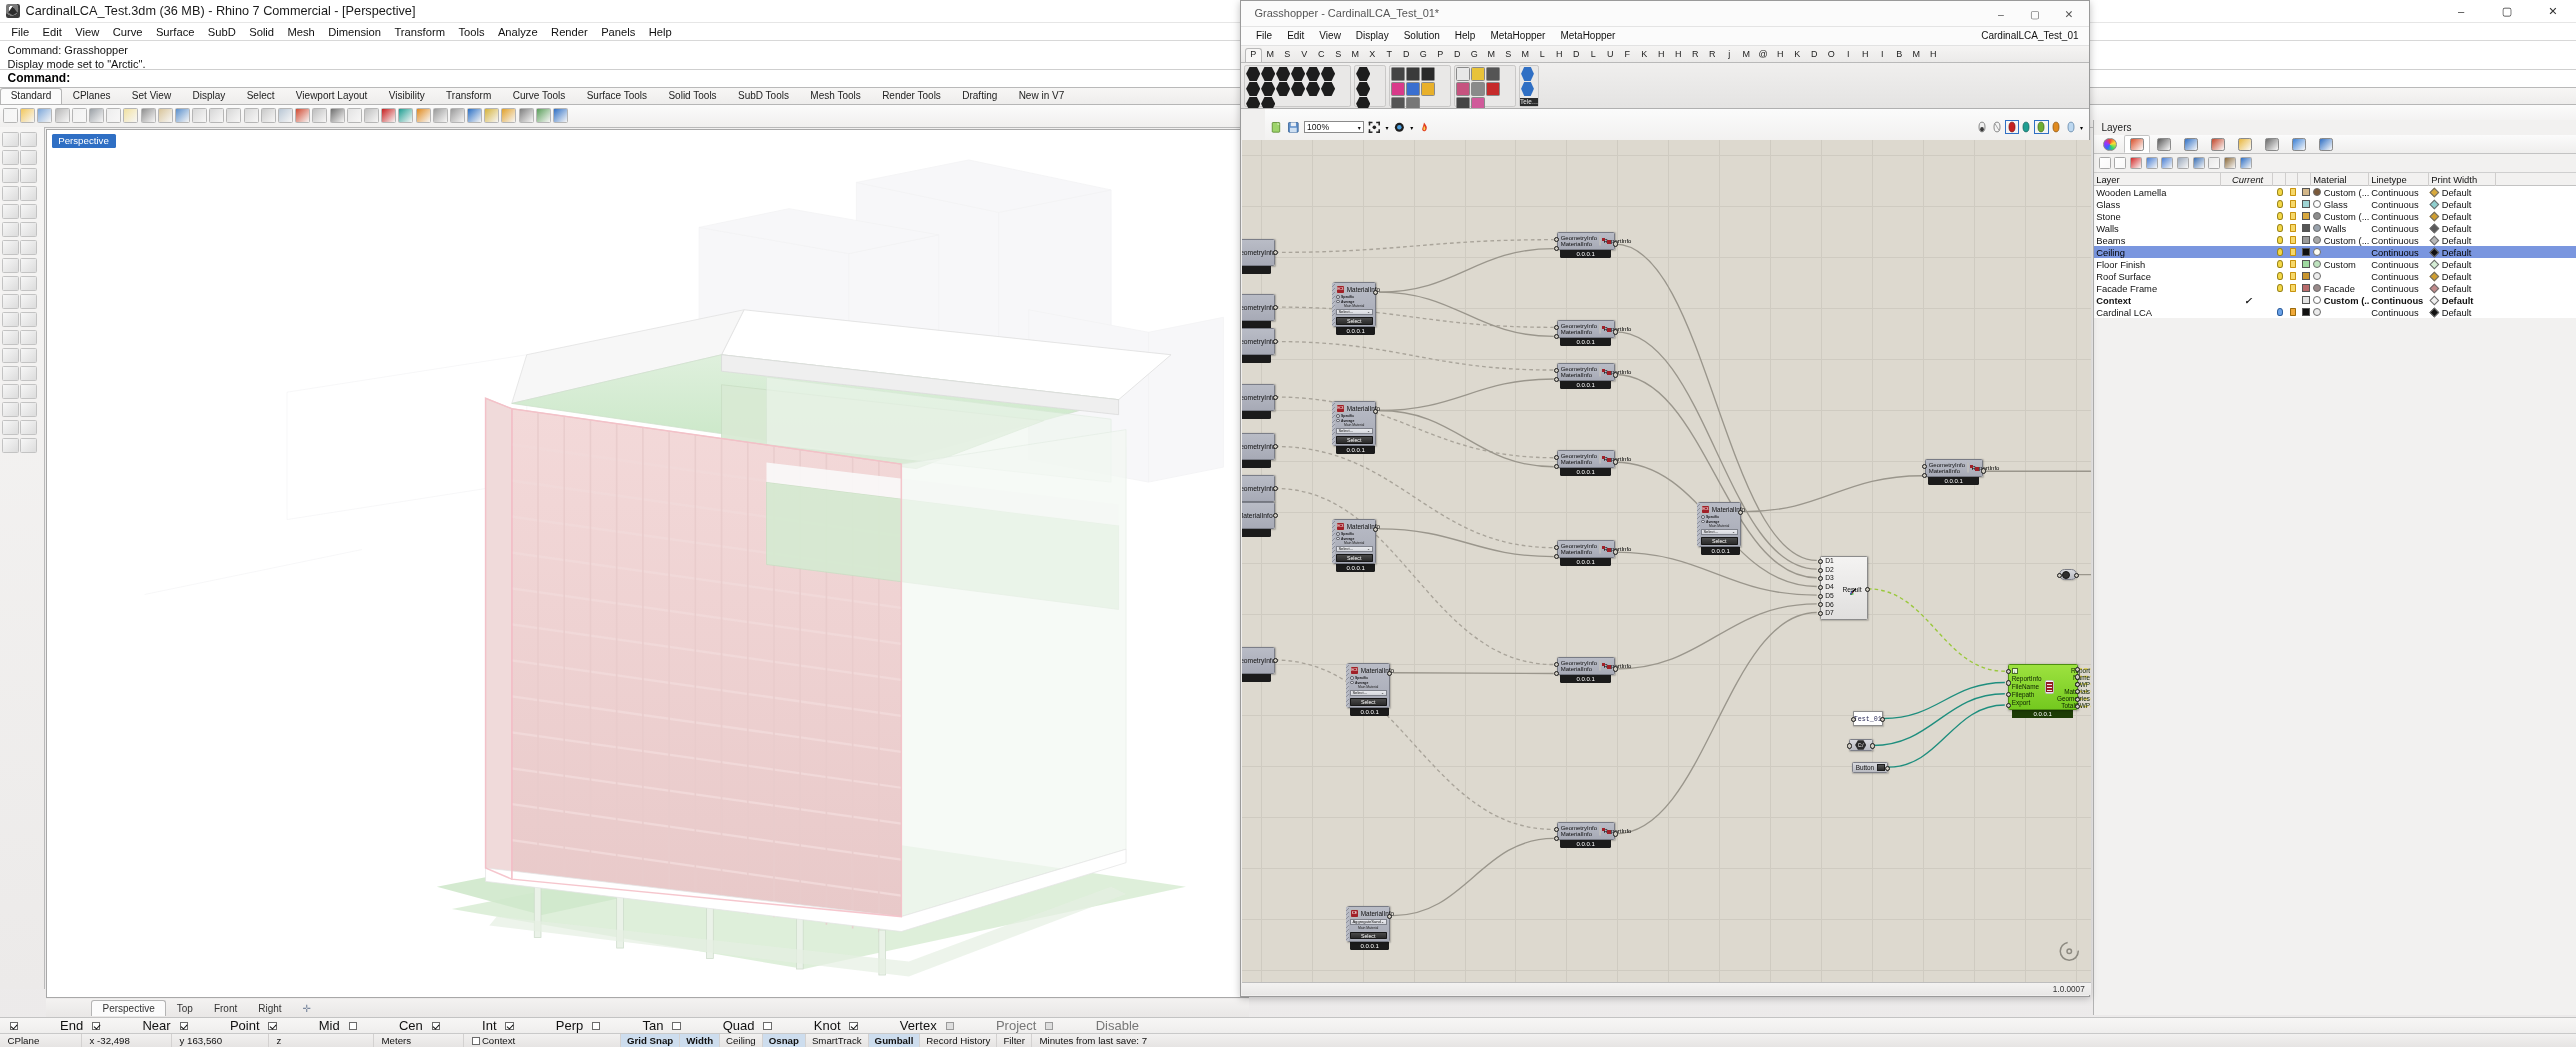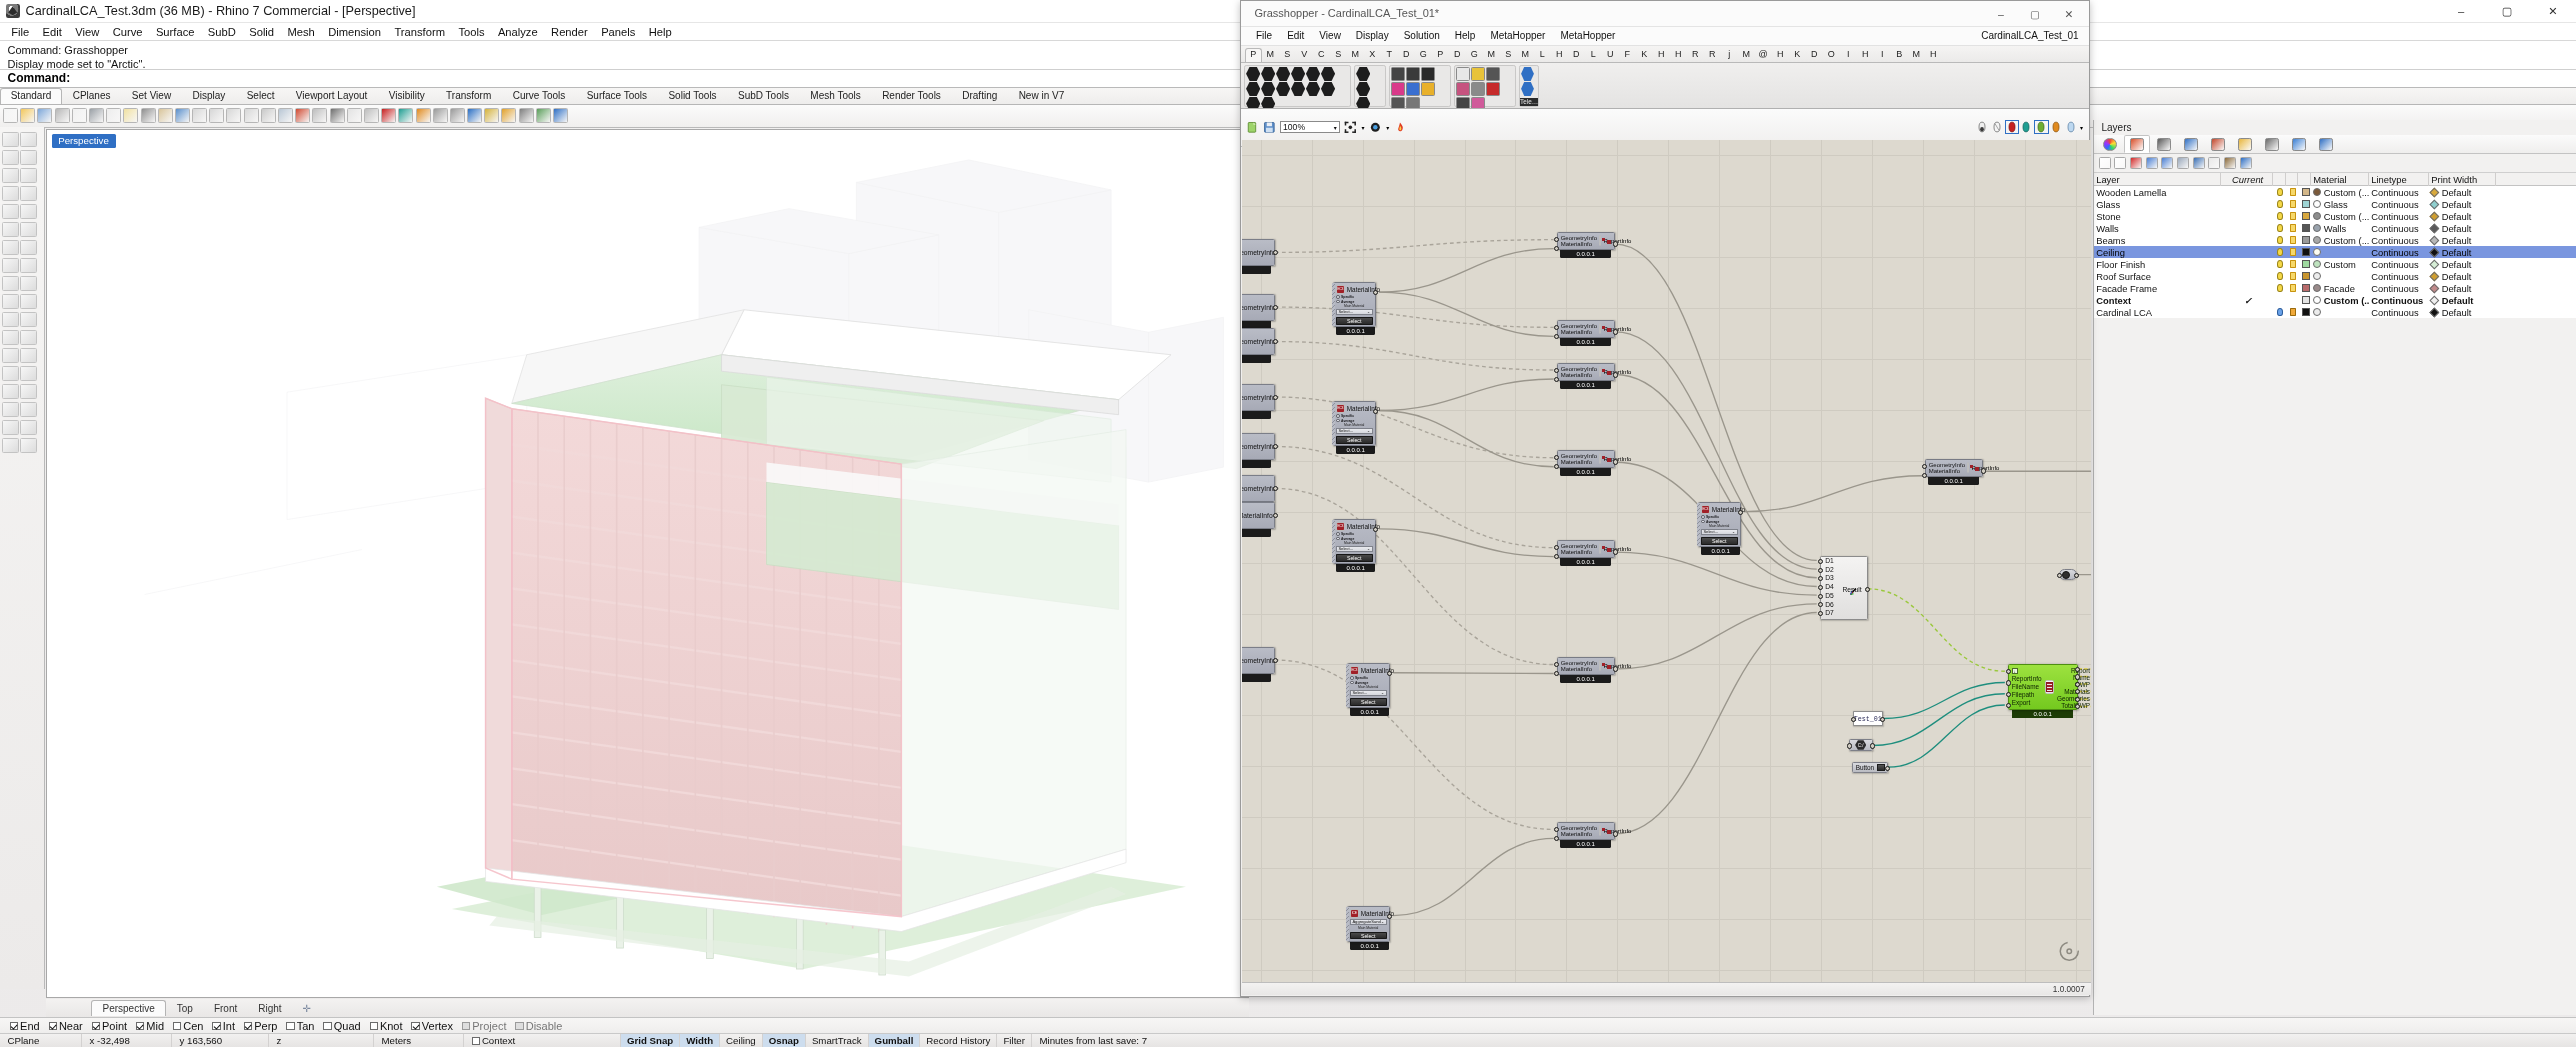--- a/index.html
+++ b/index.html
@@ -104,21 +104,21 @@
   }
   .vp-tab{font-size:10px;color:#333;padding:2.2px 10.5px;}
   .vp-tab.active{background:#fbfbfb;border:0.7px solid #b4b4b4;border-bottom:none;border-radius:3px 3px 0 0;}
 
   
   .rh-osnapbar{
     position:absolute;left:0;top:1017px;width:2576px;height:16.5px;
     background:linear-gradient(#f7f6f5,#eeedec);border-top:0.7px solid #c3c3c3;
     display:flex;align-items:center;padding-left:6px;gap:1.5px;
   }
-  .osnap{display:flex;align-items:center;font-size:11px;color:#111;padding:0 3.7px;white-space:nowrap;}
+  .osnap{display:flex;align-items:center;font-size:13px;color:#111;padding:0 3.7px;white-space:nowrap;gap:40px;}
   .cbx{width:8.2px;height:8.2px;border:0.7px solid #6b6b6b;background:#fff;margin-right:2.2px;position:relative;flex:none;}
   .cbx.on:after{content:"";position:absolute;left:1.5px;top:0.7px;width:3px;height:5.2px;border:solid #111;border-width:0 1.5px 1.5px 0;transform:rotate(42deg);}
   .cbx.dim{background:#dedede;border-color:#9a9a9a;}
   .rh-statusbar{
     position:absolute;left:0;top:1033px;width:2576px;height:14.2px;
     background:linear-gradient(#f2f1f0,#e6e4e3);border-top:0.7px solid #c9c9c9;
     display:flex;align-items:center;font-size:9.7px;color:#111;
   }
   .sb-cell{padding:0 7.5px;border-right:0.7px solid #d3d1d0;height:14.2px;display:flex;align-items:center;white-space:nowrap;}
   .sb-toggle{padding:0 6px;height:14.2px;display:flex;align-items:center;white-space:nowrap;border-right:0.7px solid #d3d1d0;}
@@ -168,21 +168,21 @@
   .gh-menubar span{font-size:10px;color:#111;padding:0 7.5px;}
   .gh-docname{position:absolute;right:10.5px;font-size:10px;color:#111;}
   .gh-tabbar{height:16.5px;background:linear-gradient(#f5f4f3,#ebeae9);display:flex;align-items:flex-end;padding-left:3.7px;border-bottom:0.7px solid #b9b9b9;}
   .gh-tab{font-size:9px;color:#222;width:17px;text-align:center;padding-bottom:2.2px;}
   .gh-tab.active{background:#f7f6f5;border:0.7px solid #b9b9b9;border-bottom:none;border-radius:3px 3px 0 0;padding:0.7px 0 3px;margin-bottom:-0.7px;}
   .gh-ribbon{height:46px;background:linear-gradient(#f0efee,#e4e3e2);display:flex;align-items:flex-start;padding:2.2px 3px;gap:3px;border-bottom:0.7px solid #b0b0b0;overflow:hidden;}
   .gh-group{background:#e9e8e7;border:0.7px solid #c9c8c7;border-radius:2.2px;height:42px;display:flex;flex-direction:column;}
   .gg-icons{display:flex;flex-wrap:wrap;width:max-content;padding:0.7px;align-content:flex-start;}
   .gic{width:14.2px;height:14.2px;margin:0.4px;position:relative;border-radius:1.5px;}
   .gg-label{height:8.2px;background:#2b2b2b;color:#e9e9e9;font-size:6.4px;display:flex;align-items:center;justify-content:center;margin-top:auto;}
-  .gh-canvastb{height:38px;background:linear-gradient(#fbfbfb,#f0efee);display:flex;align-items:center;padding:0 4.5px;gap:4.5px;border-bottom:0.7px solid #b9b9b9;position:relative;}
+  .gh-canvastb{height:38px;background:linear-gradient(#fbfbfb,#f0efee);display:flex;align-items:center;padding:0 4.5px;gap:4.5px;border-bottom:0.7px solid #b9b9b9;position:relative;margin-left:24px;}
   .zoombox{width:60px;height:12.7px;background:#fff;border:0.7px solid #8a8a8a;font-size:8.6px;color:#111;display:flex;align-items:center;justify-content:space-between;padding:0 2.2px;}
   .tb-ic{width:12.7px;height:12.7px;position:relative;}
   .gh-right-ic{position:absolute;right:6px;display:flex;gap:2.2px;align-items:center;}
 
   .gh-canvas{
     position:absolute;left:0.7px;top:139px;width:849px;height:843px;
     background:#ddd9cf;overflow:hidden;
   }
   .grid-v,.grid-h{position:absolute;background:#cfcbc1;}
   .gh-statusbar{

